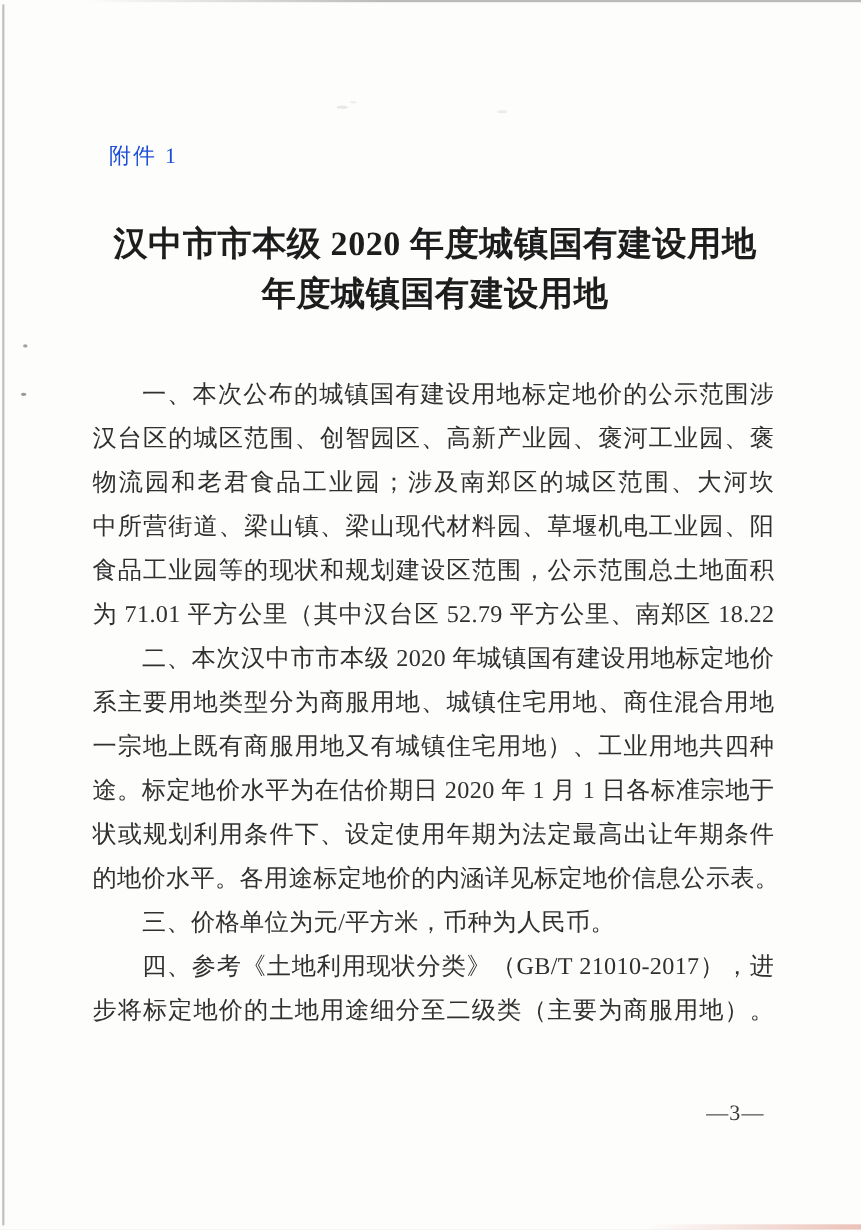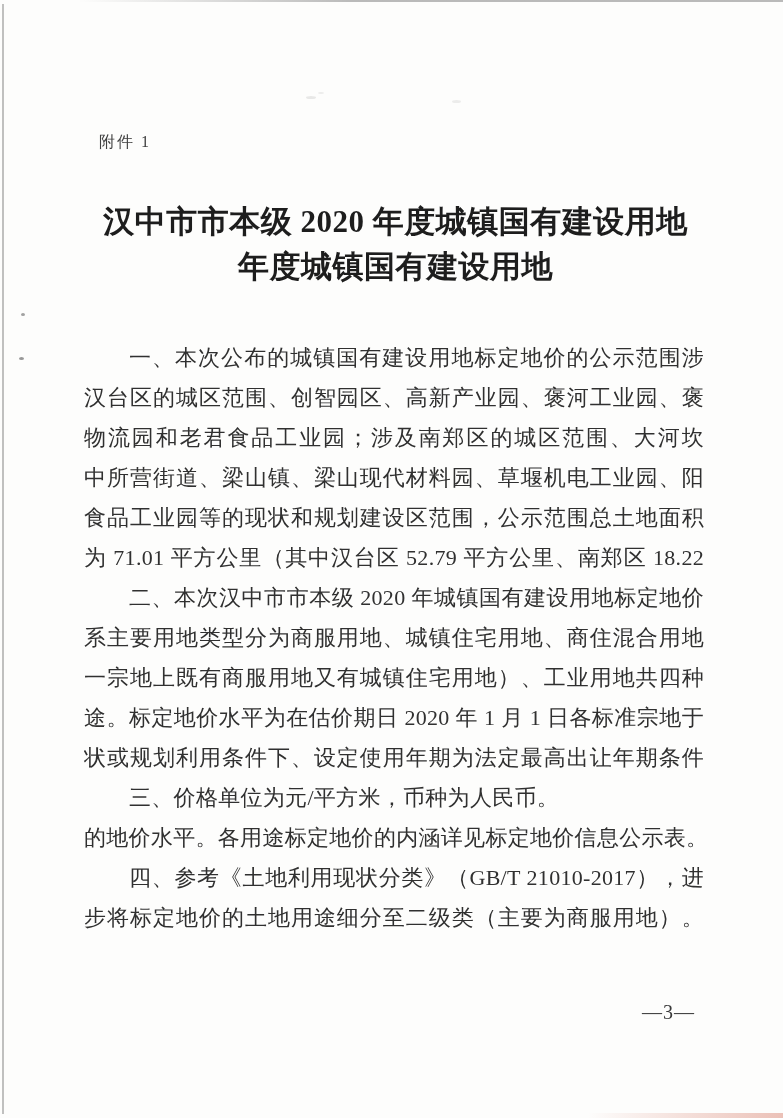--- a/index.html
+++ b/index.html
@@ -27,21 +27,21 @@
   }
   .speck{position:absolute;border-radius:50%;background:#555;}
   .speck.s1{left:21px;top:313px;width:4px;height:3px;opacity:.55;}
   .speck.s2{left:19px;top:357px;width:5px;height:3px;opacity:.6;}
   .speck.s3{left:306px;top:96px;width:10px;height:3px;opacity:.12;}
   .speck.s4{left:452px;top:100px;width:9px;height:3px;opacity:.10;}
   .speck.s5{left:318px;top:92px;width:6px;height:2px;opacity:.10;}
   
   .attachment{
     position:absolute;left:99px;top:129px;
-    font-size:16px;line-height:26px;color:#404040;
+    font-size:20px;line-height:26px;color:#1d4ed8;
     letter-spacing:2px;
   }
   
   .doc-title{
     position:absolute;left:4px;top:199px;width:783px;
     box-sizing:border-box;
     text-align:center;font-weight:bold;
     font-size:31px;line-height:45px;color:#1d1d1d;
     letter-spacing:.5px;
   }
@@ -94,21 +94,21 @@
       <div class="body-line fill">汉台区的城区范围、创智园区、高新产业园、褒河工业园、褒河</div>
       <div class="body-line fill">物流园和老君食品工业园；涉及南郑区的城区范围、大河坎镇、</div>
       <div class="body-line fill">中所营街道、梁山镇、梁山现代材料园、草堰机电工业园、阳春</div>
       <div class="body-line fill">食品工业园等的现状和规划建设区范围，公示范围总土地面积约</div>
       <div class="body-line fill">为 71.01 平方公里（其中汉台区 52.79 平方公里、南郑区 18.22 平</div>
       <div class="body-line indent fill">二、本次汉中市市本级 2020 年城镇国有建设用地标定地价体</div>
       <div class="body-line fill">系主要用地类型分为商服用地、城镇住宅用地、商住混合用地（同</div>
       <div class="body-line fill">一宗地上既有商服用地又有城镇住宅用地）、工业用地共四种用</div>
       <div class="body-line fill">途。标定地价水平为在估价期日 2020 年 1 月 1 日各标准宗地于现</div>
       <div class="body-line fill">状或规划利用条件下、设定使用年期为法定最高出让年期条件下</div>
+      <div class="body-line">的地价水平。各用途标定地价的内涵详见标定地价信息公示表。</div>
       <div class="body-line indent">三、价格单位为元/平方米，币种为人民币。</div>
-      <div class="body-line">的地价水平。各用途标定地价的内涵详见标定地价信息公示表。</div>
       <div class="body-line indent fill">四、参考《土地利用现状分类》（GB/T 21010-2017），进一</div>
       <div class="body-line fill">步将标定地价的土地用途细分至二级类（主要为商服用地）。各</div>
     </div>
 
   <div class="page-number">—3—</div>
 
 </div>
 
 </body></html>

